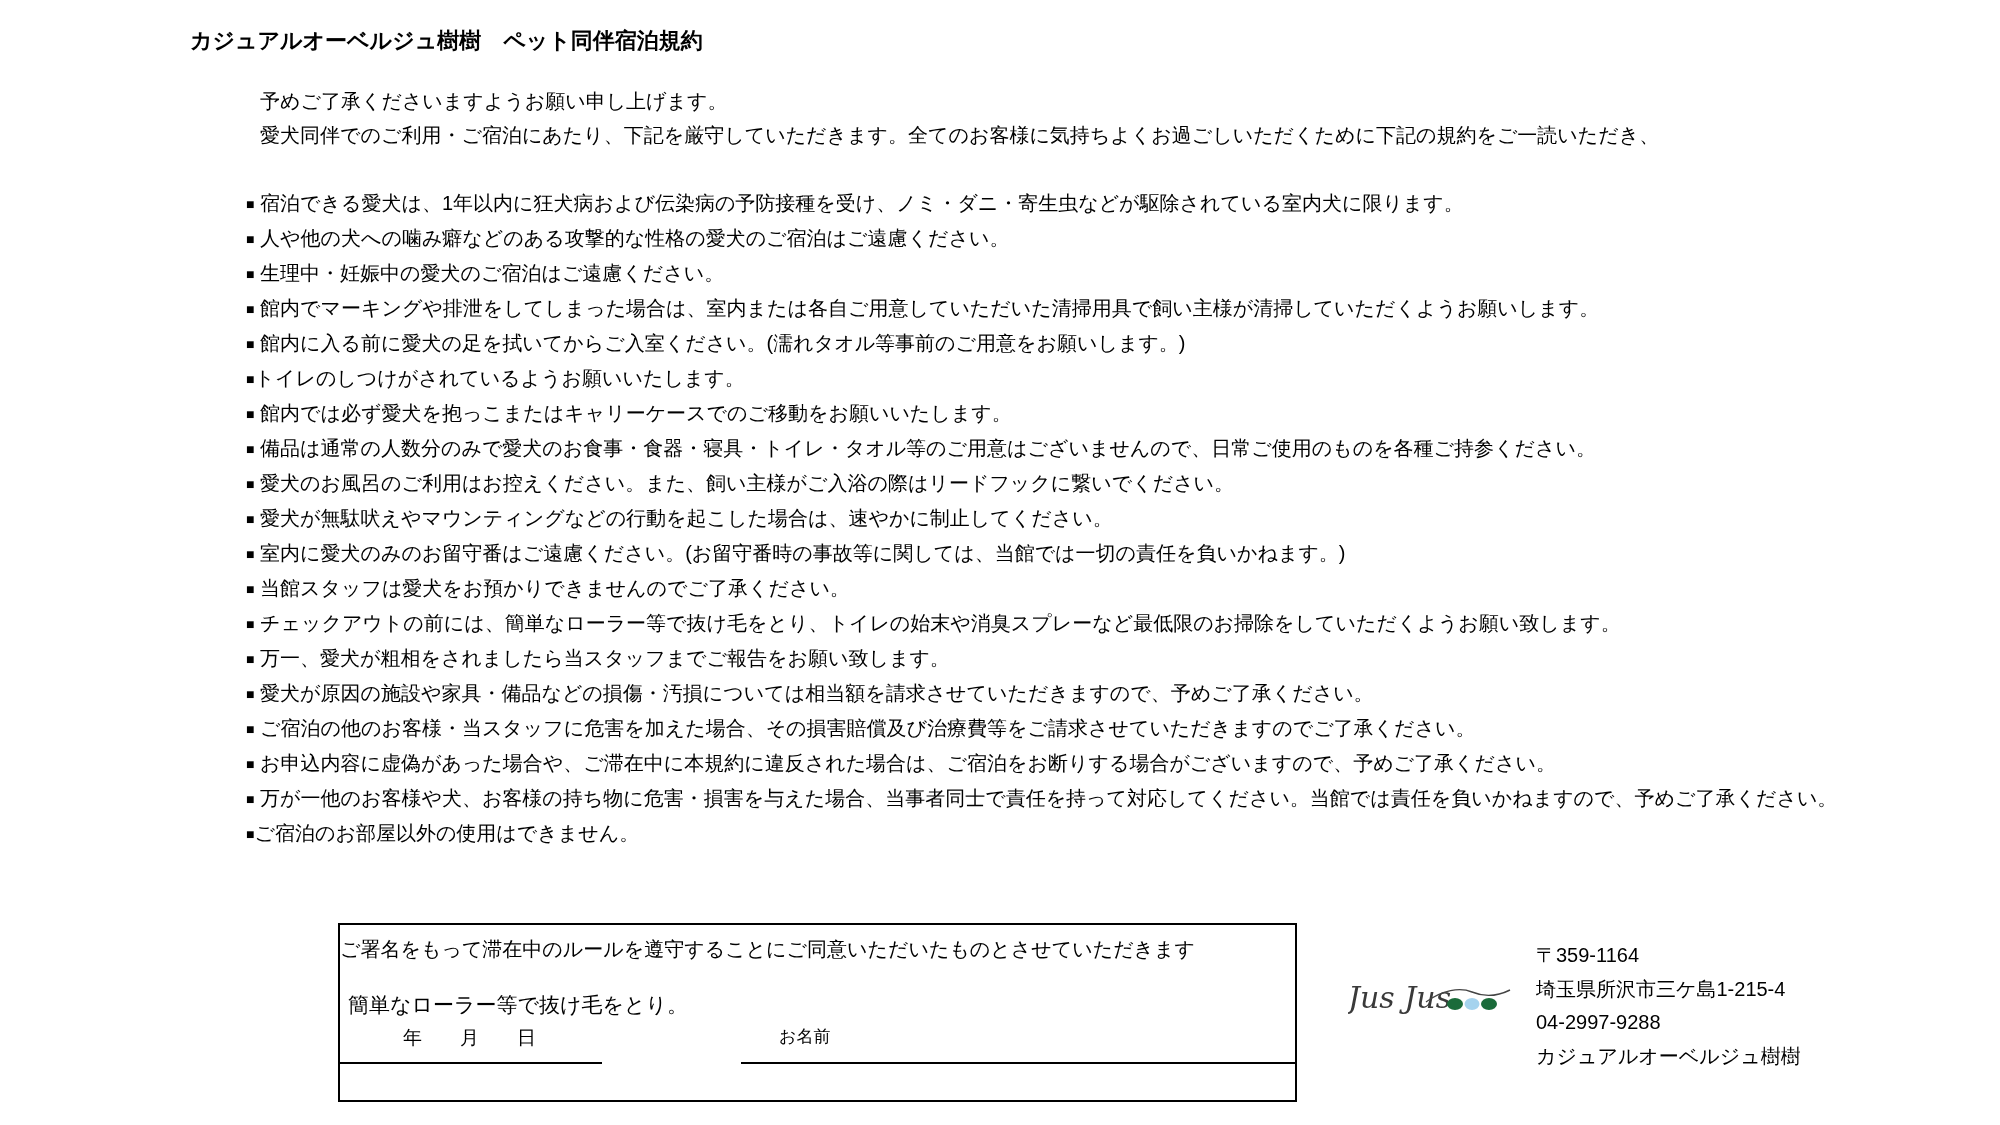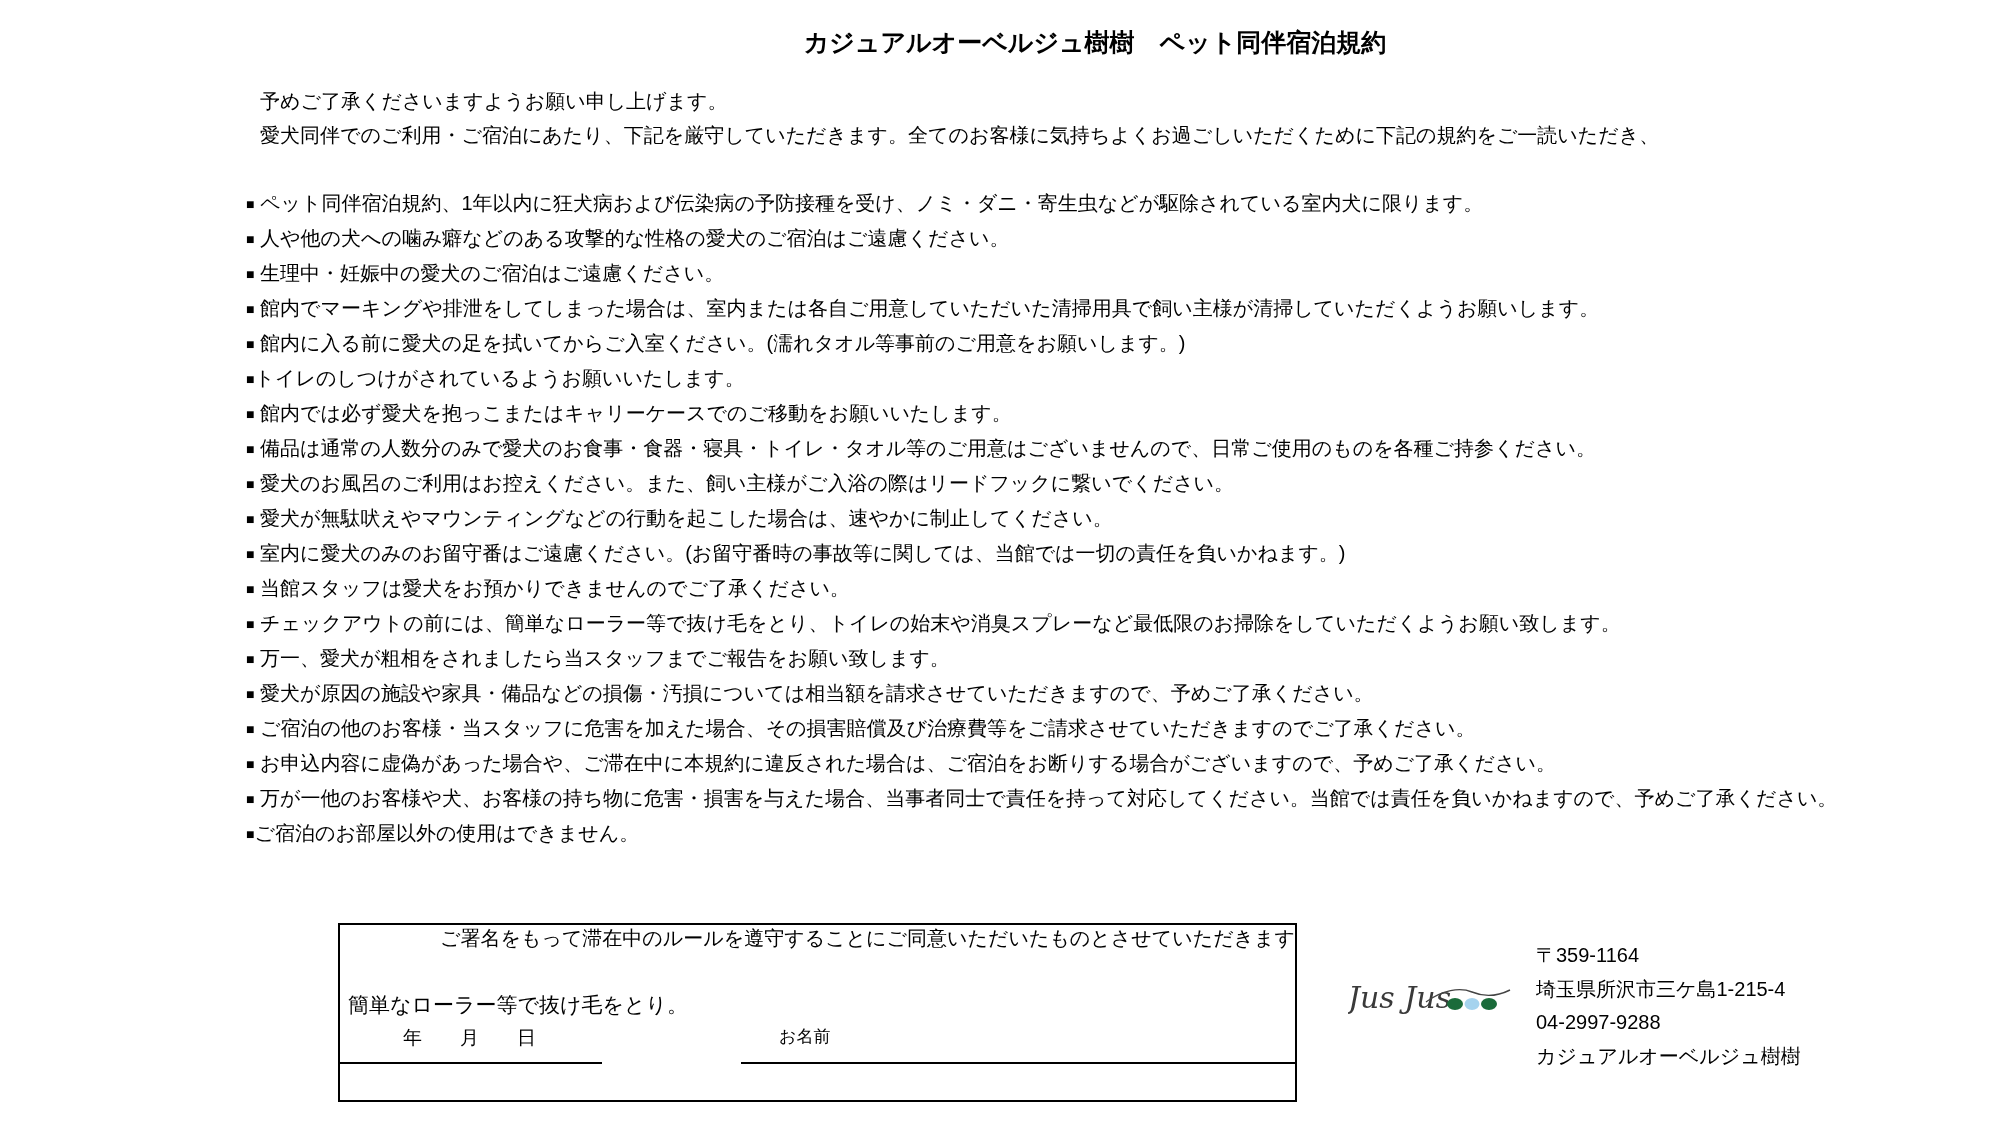--- a/index.html
+++ b/index.html
@@ -6,42 +6,42 @@
   .page {
     position:relative;
     width:2000px; height:1125px;
     background:#ffffff;
     font-family:"Liberation Sans", sans-serif;
     color:#000;
     overflow:hidden;
   }
   .title {
     position:absolute; top:26px; left:190px; right:0;
-    text-align:center;
-    font-size:25px; font-weight:700;
+    text-align:left;
+    font-size:22px; font-weight:700;
     white-space:nowrap;
   }
   .intro {
     position:absolute; left:260px; top:84px;
     font-size:20px; line-height:34px;
   }
   .intro div { white-space:nowrap; }
   .rules {
     position:absolute; left:246px; top:186px;
     font-size:20px;
   }
   .rule { height:35px; line-height:35px; white-space:nowrap; }
   .rule .mark { font-size:14px; display:inline-block; vertical-align:1px; }
   .sig-box {
     position:absolute; left:338px; top:923px;
     width:955px; height:175px;
     border:2px solid #000;
   }
   .sig-header {
-    text-align:right;
+    margin-top:11px; text-align:left;
     font-size:20px; white-space:nowrap;font-family:Liberation Mono, monospace;
   }
   .sig-agree {
     position:absolute; left:8px; top:66px;
     font-size:21px; white-space:nowrap;
   }
   .sig-date-label {
     position:absolute; left:63px; top:100px;
     font-size:19px; white-space:pre;
   }
@@ -70,21 +70,21 @@
 <div class="page">
 
   <div class="title">カジュアルオーベルジュ樹樹　ペット同伴宿泊規約</div>
 
   <div class="intro">
     <div>予めご了承くださいますようお願い申し上げます。</div>
     <div>愛犬同伴でのご利用・ご宿泊にあたり、下記を厳守していただきます。全てのお客様に気持ちよくお過ごしいただくために下記の規約をご一読いただき、</div>
   </div>
 
   <div class="rules">
-    <div class="rule"><span class="mark">■</span><span> ペット同伴宿泊規約、1年以内に狂犬病および伝染病の予防接種を受け、ノミ・ダニ・寄生虫などが駆除されている室内犬に限ります。</span></div>
+    <div class="rule"><span class="mark">■</span><span> 宿泊できる愛犬は、1年以内に狂犬病および伝染病の予防接種を受け、ノミ・ダニ・寄生虫などが駆除されている室内犬に限ります。</span></div>
     <div class="rule"><span class="mark">■</span><span> 人や他の犬への噛み癖などのある攻撃的な性格の愛犬のご宿泊はご遠慮ください。</span></div>
     <div class="rule"><span class="mark">■</span><span> 生理中・妊娠中の愛犬のご宿泊はご遠慮ください。</span></div>
     <div class="rule"><span class="mark">■</span><span> 館内でマーキングや排泄をしてしまった場合は、室内または各自ご用意していただいた清掃用具で飼い主様が清掃していただくようお願いします。</span></div>
     <div class="rule"><span class="mark">■</span><span> 館内に入る前に愛犬の足を拭いてからご入室ください。(濡れタオル等事前のご用意をお願いします。)</span></div>
     <div class="rule"><span class="mark">■</span><span>トイレのしつけがされているようお願いいたします。</span></div>
     <div class="rule"><span class="mark">■</span><span> 館内では必ず愛犬を抱っこまたはキャリーケースでのご移動をお願いいたします。</span></div>
     <div class="rule"><span class="mark">■</span><span> 備品は通常の人数分のみで愛犬のお食事・食器・寝具・トイレ・タオル等のご用意はございませんので、日常ご使用のものを各種ご持参ください。</span></div>
     <div class="rule"><span class="mark">■</span><span> 愛犬のお風呂のご利用はお控えください。また、飼い主様がご入浴の際はリードフックに繋いでください。</span></div>
     <div class="rule"><span class="mark">■</span><span> 愛犬が無駄吠えやマウンティングなどの行動を起こした場合は、速やかに制止してください。</span></div>
     <div class="rule"><span class="mark">■</span><span> 室内に愛犬のみのお留守番はご遠慮ください。(お留守番時の事故等に関しては、当館では一切の責任を負いかねます。)</span></div>

